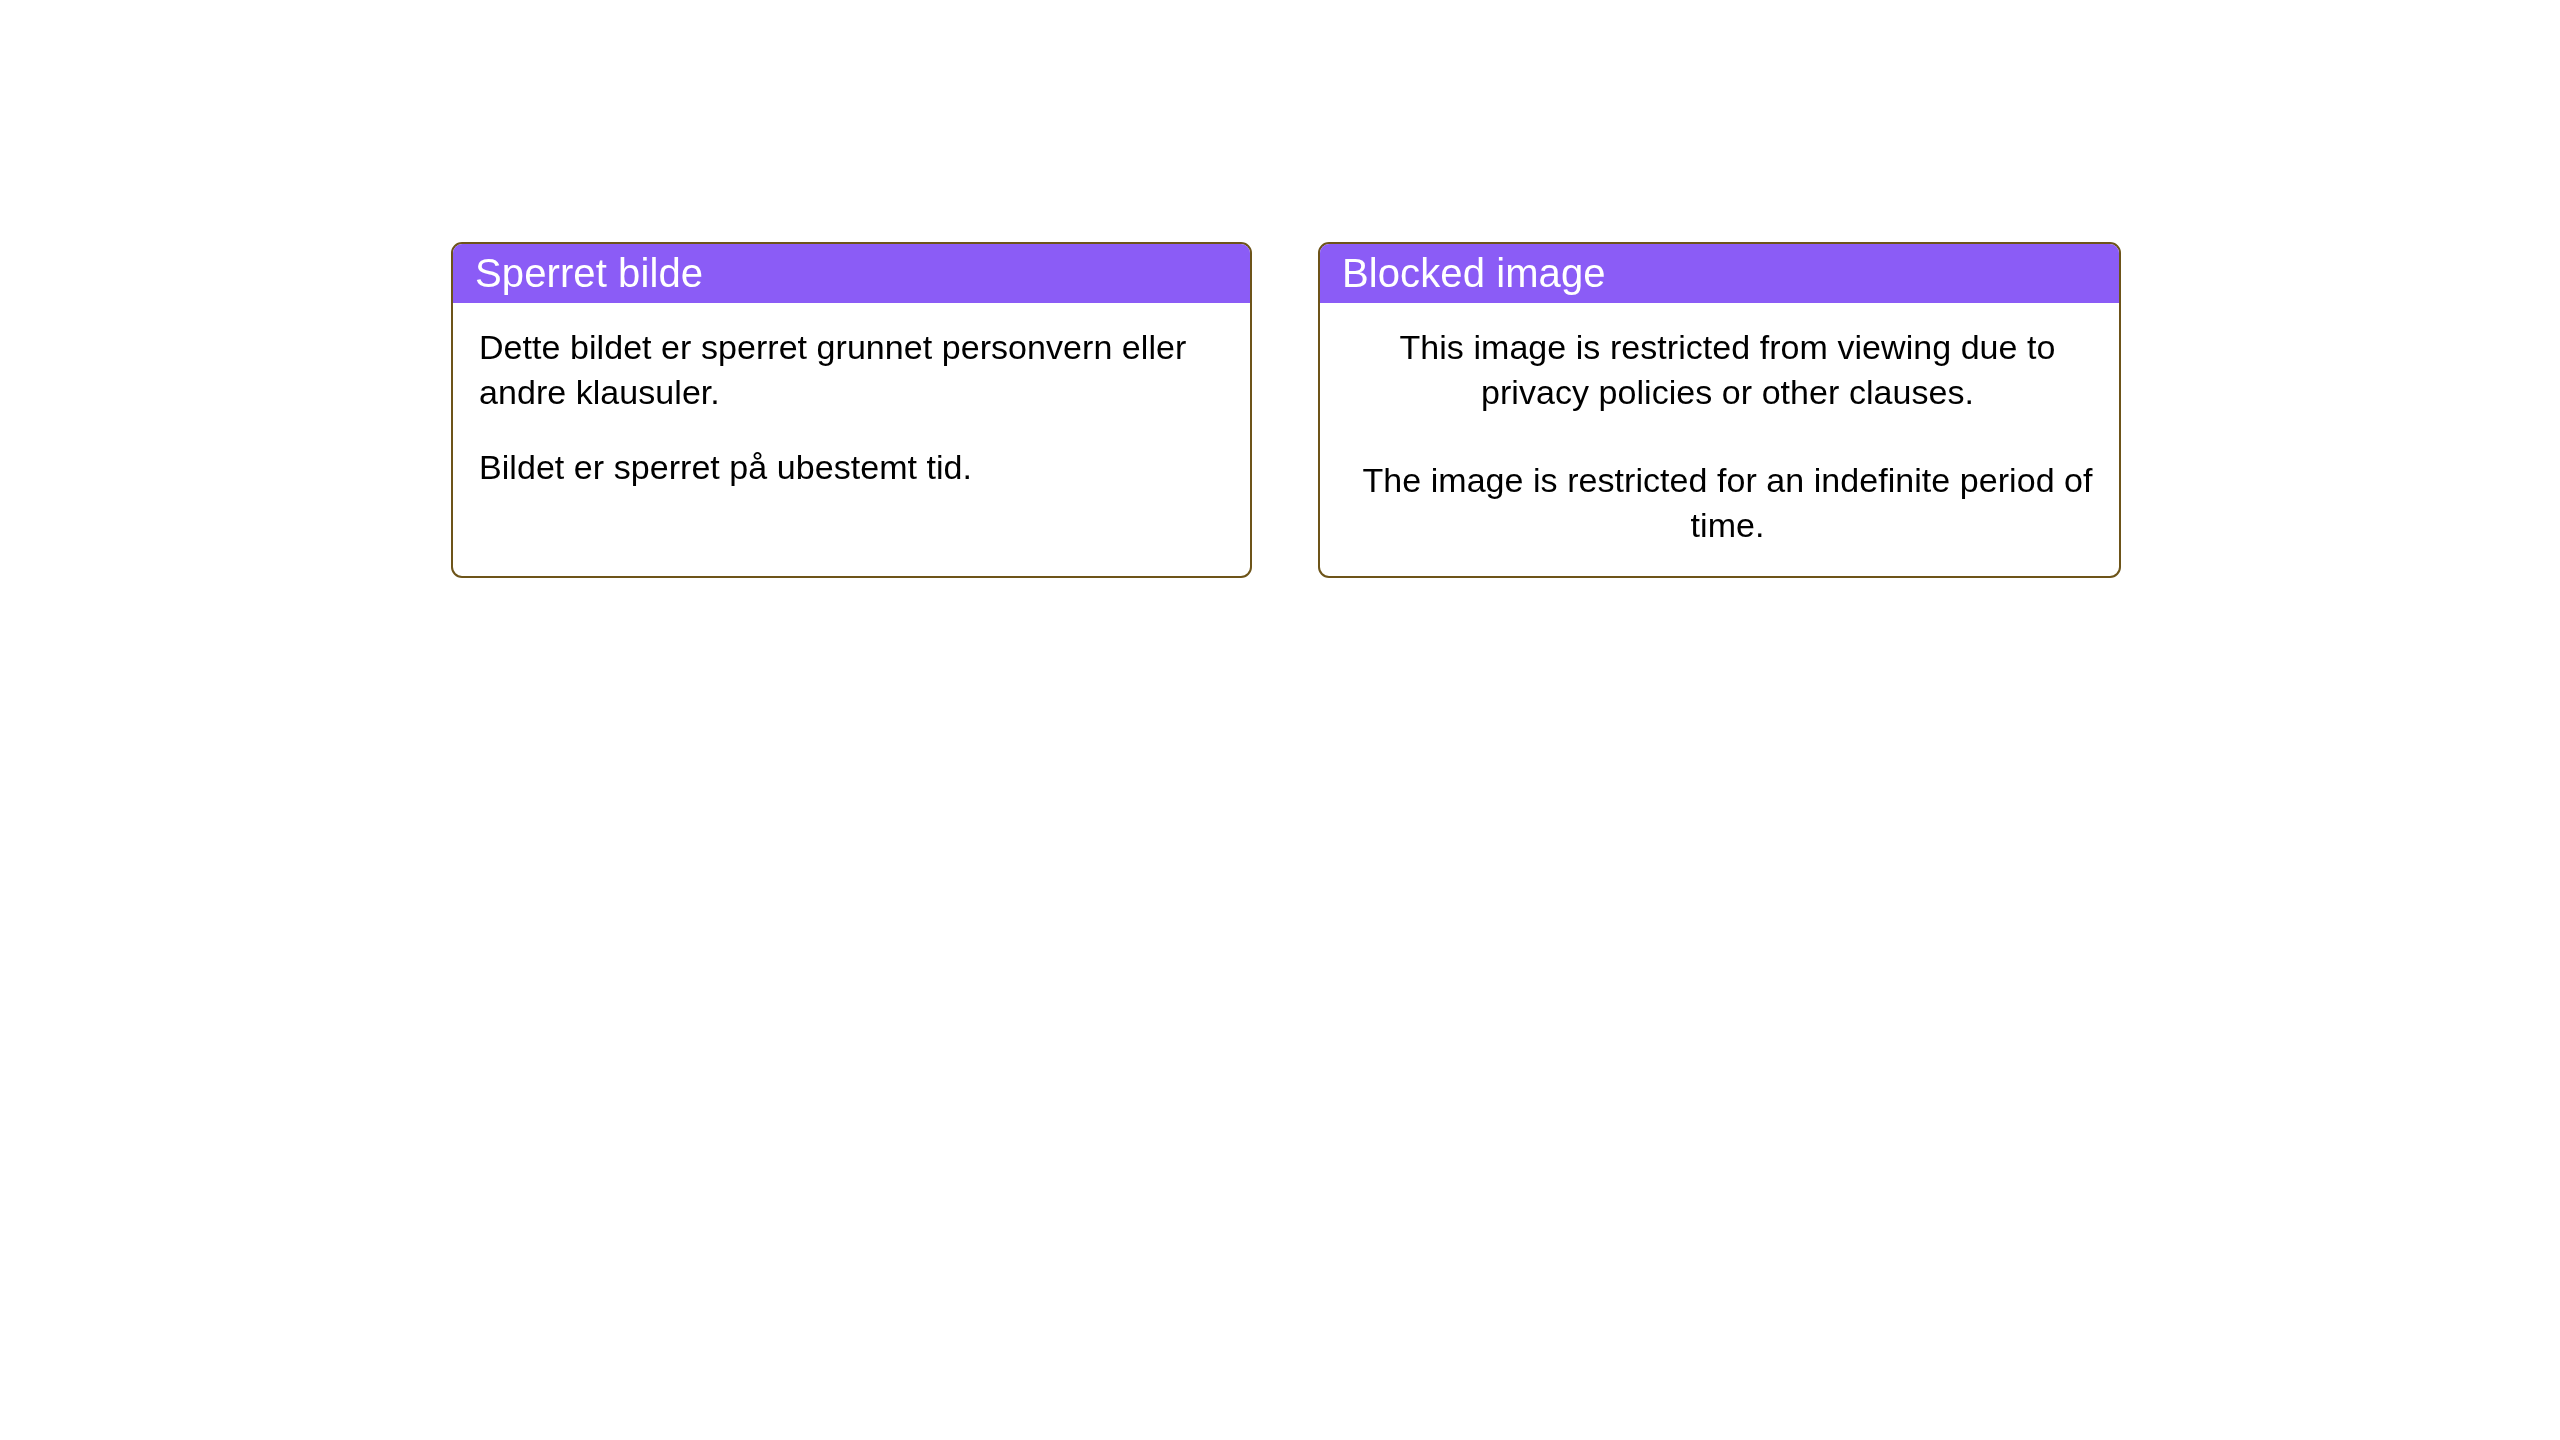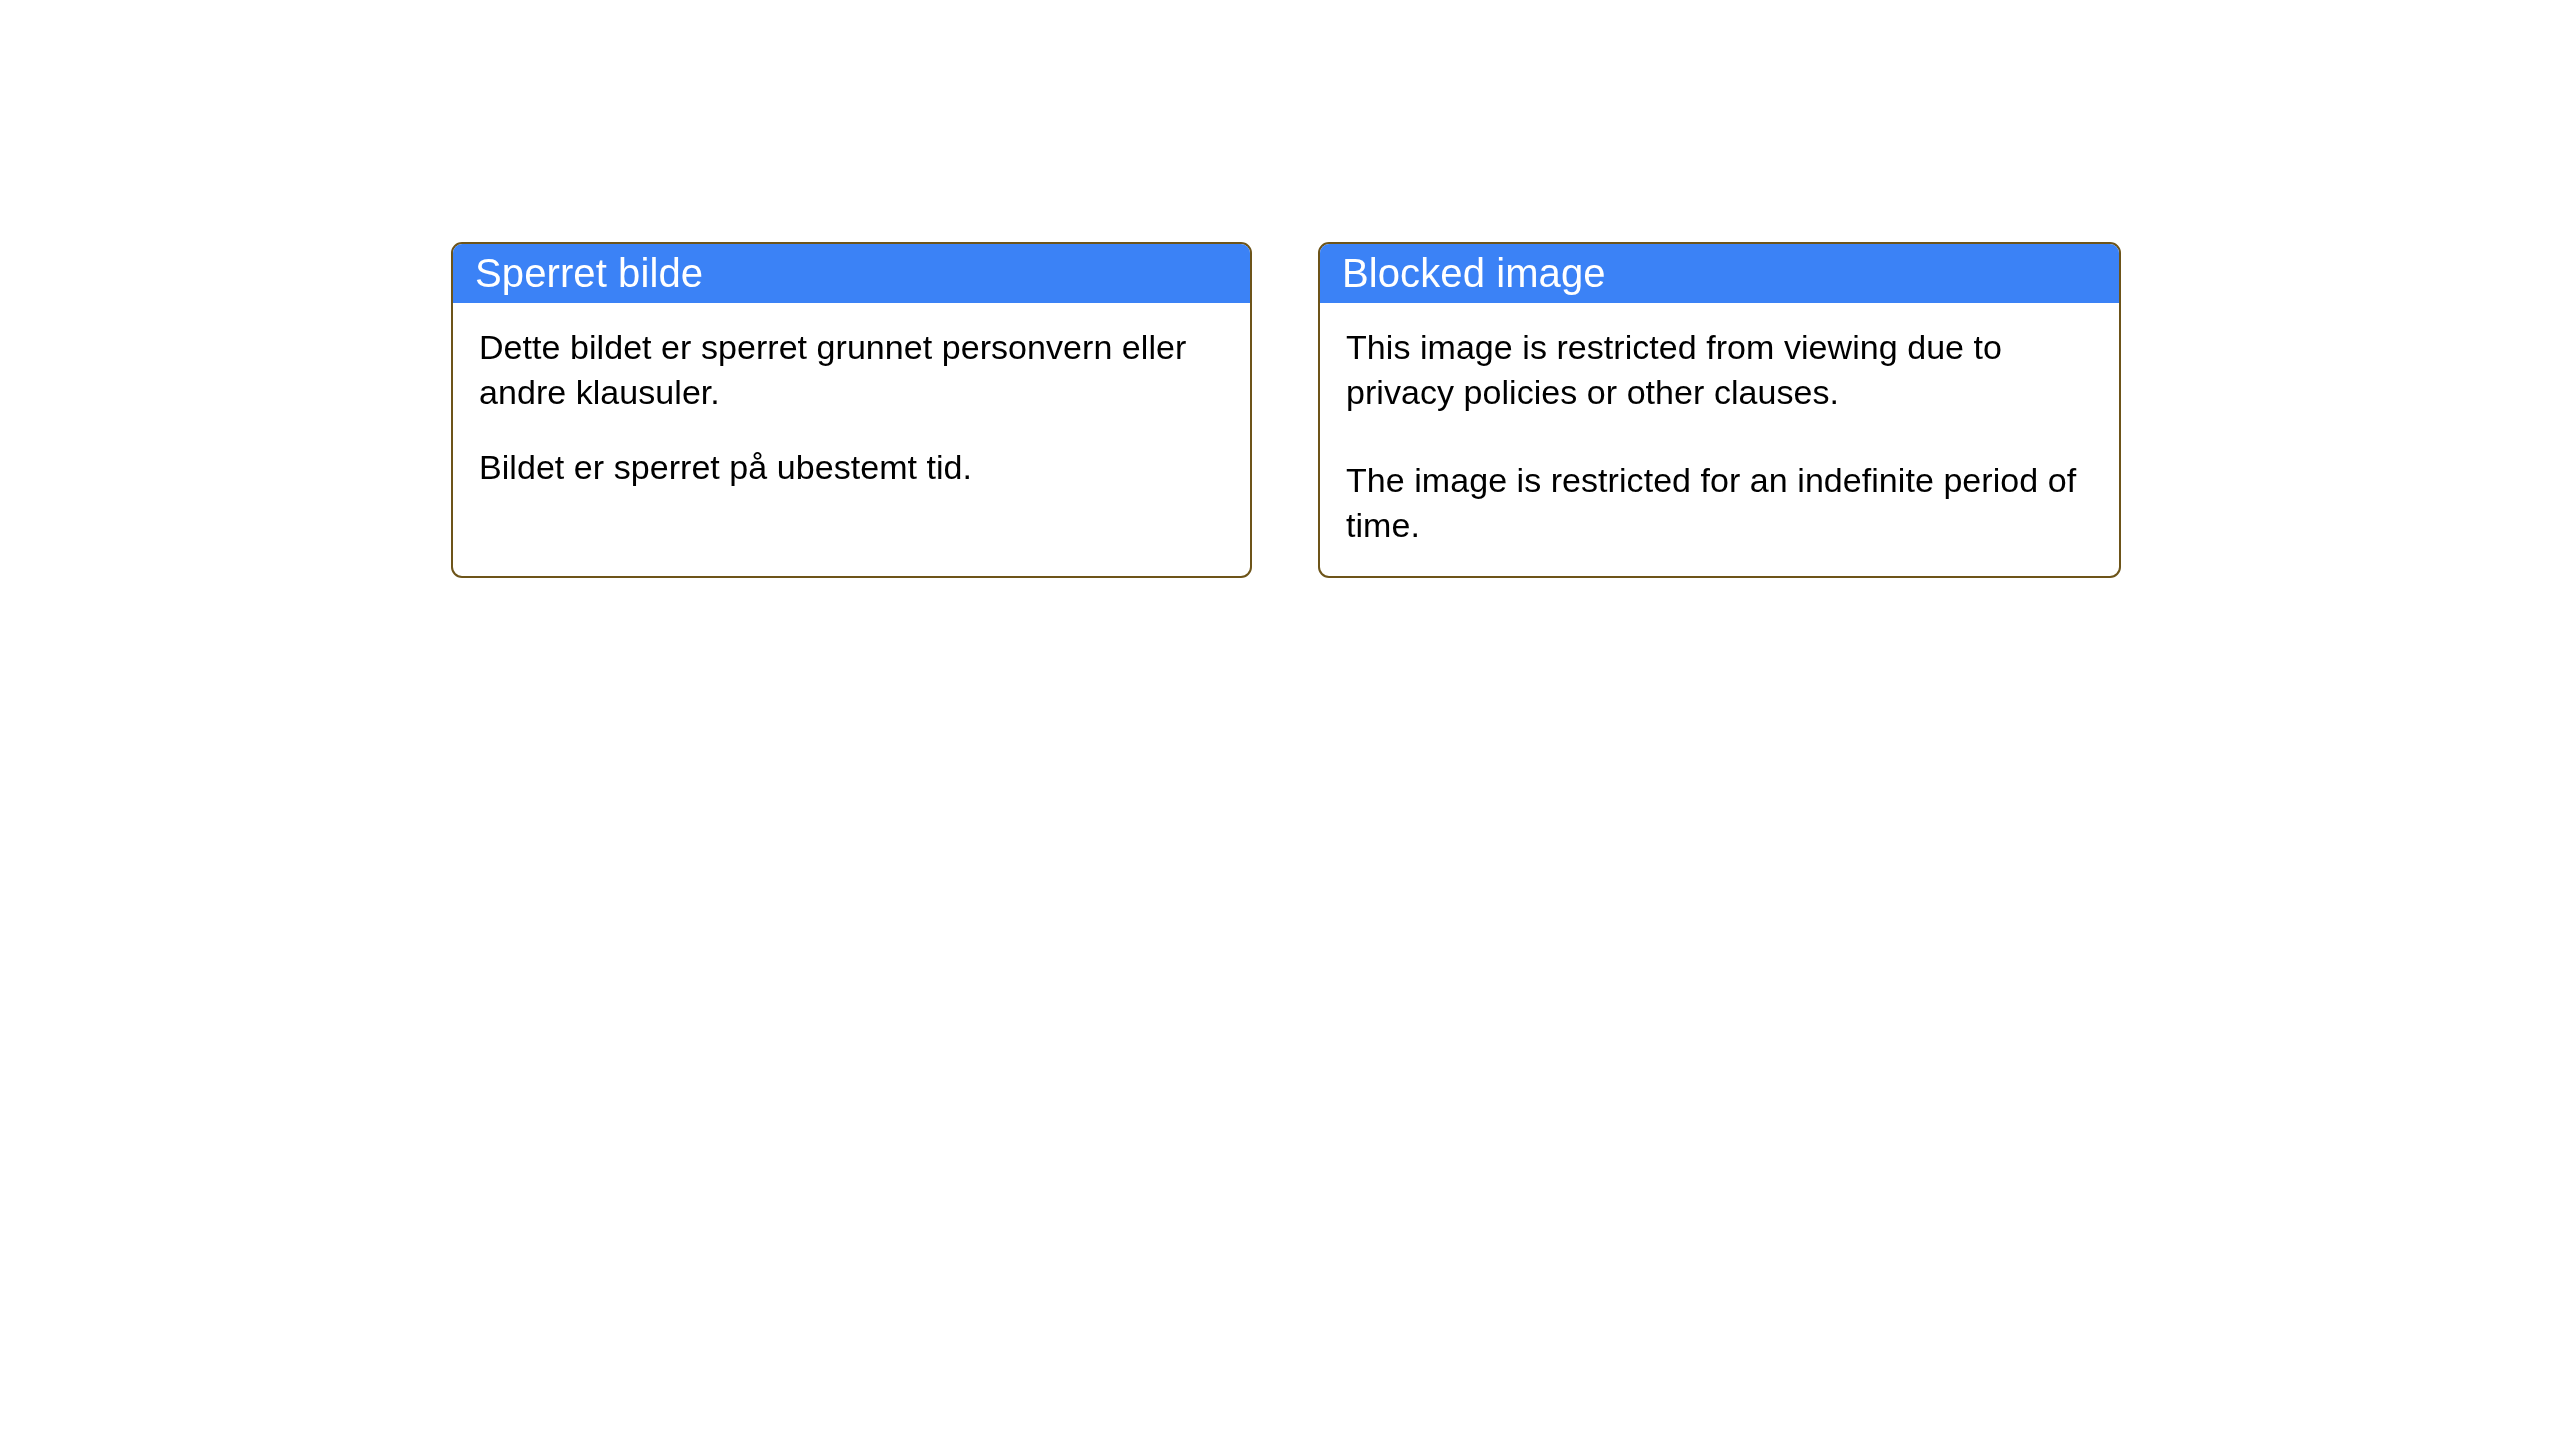--- a/index.html
+++ b/index.html
@@ -28,24 +28,24 @@
   .notice-card {
     box-sizing: border-box;
     background: #ffffff;
     border: 2px solid #6d5419;
     border-radius: 11px;
     overflow: hidden;
     box-shadow: 0 0 0 0 transparent;
   }
 
   .notice-card.lang-no { width: 801px; height: 336px; }
-  .notice-card.lang-en { width: 803px; height: 336px; }
+  .notice-card.lang-en { width: 803px; height: 336px; text-align: center; }
 
   .card-header {
-    background: #3b82f6;
+    background: #8b5cf6;
     height: 60px;
     box-sizing: border-box;
     padding: 0 0 0 23px;
     display: flex;
     align-items: center;
     margin: -1px -1px 0 -1px;
     border-top-left-radius: 9px;
     border-top-right-radius: 9px;
   }
 

